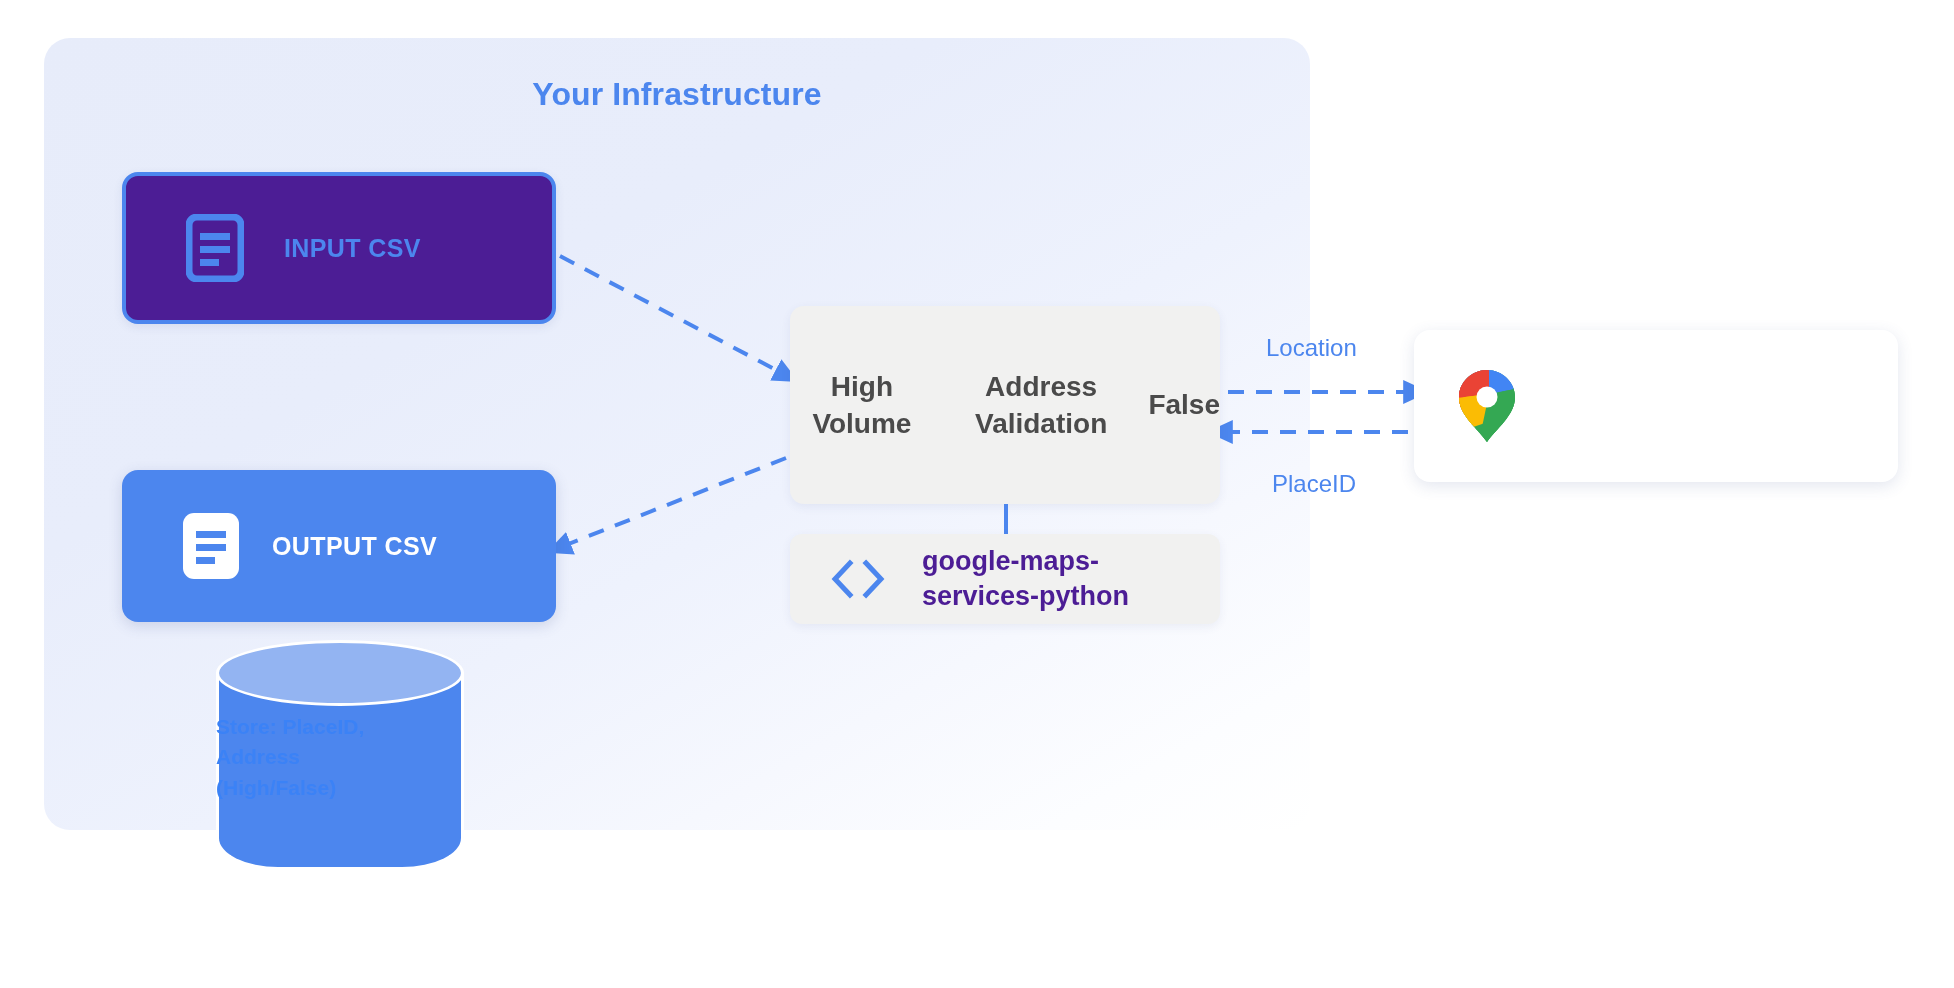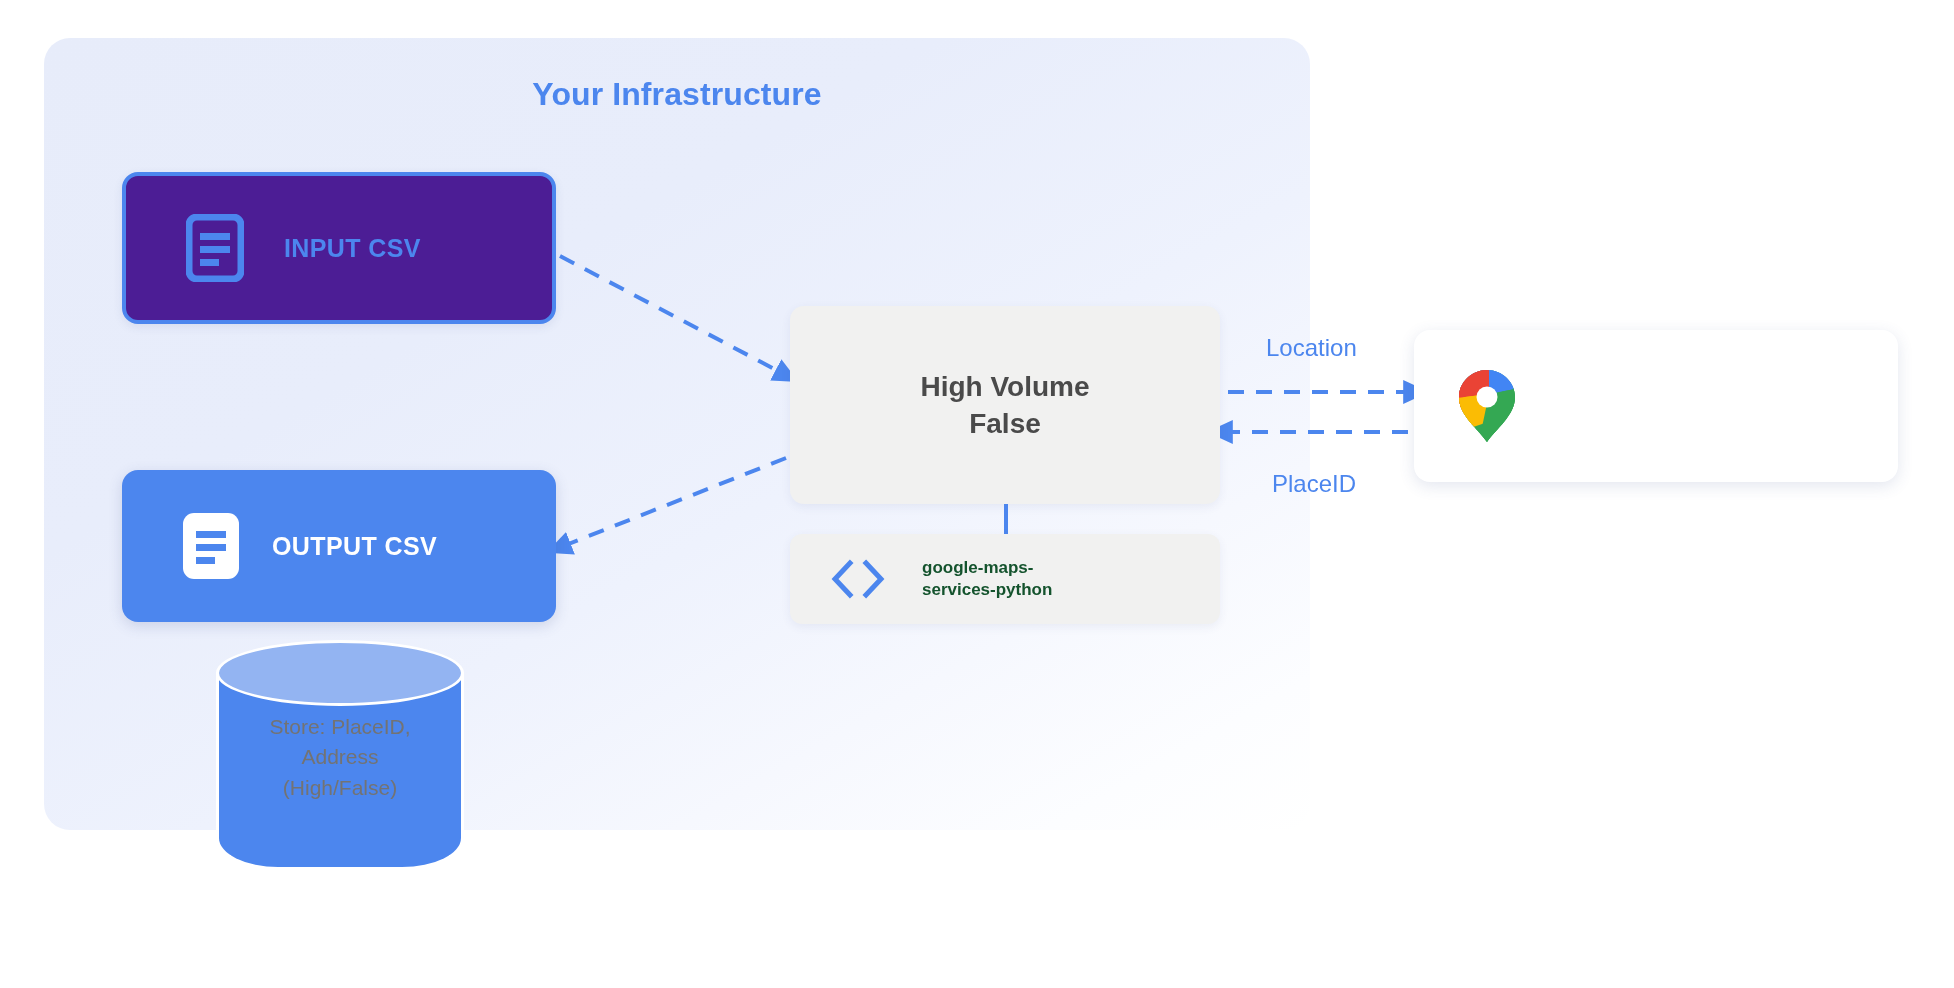--- a/index.html
+++ b/index.html
@@ -96,21 +96,21 @@
   .doc-icon { width: 58px; height: 68px; flex: 0 0 auto; }
 
   
   .script-box {
     left: 790px;
     top: 306px;
     width: 430px;
     height: 198px;
     background: #f1f1f0;
     border-radius: 14px;
-    flex-direction: column;
+    flex-direction: row;
     justify-content: center;
     text-align: center;
     box-shadow: 0 3px 10px rgba(60,80,140,.08);
   }
   .script-box .ln {
     font-size: 28px;
     font-weight: bold;
     color: #4a4a4a;
     line-height: 1.33;
   }
@@ -132,23 +132,23 @@
     width: 430px;
     height: 90px;
     background: #f1f1f0;
     border-radius: 12px;
     padding-left: 40px;
     gap: 36px;
     box-shadow: 0 3px 10px rgba(60,80,140,.08);
   }
   .code-icon { width: 56px; height: 44px; flex: 0 0 auto; }
   .lib-box .lbl {
-    font-size: 17px;
-    font-weight: bold;
-    color: #14532d;
+    font-size: 27px;
+    font-weight: bold;
+    color: #4c1d95;
     line-height: 1.3;
     text-align: left;
   }
 
   
   .api-box {
     left: 1414px;
     top: 330px;
     width: 484px;
     height: 152px;
@@ -199,24 +199,23 @@
     width: 248px; height: 66px;
     background: #93b4f2;
     border-radius: 50%;
     border: 3px solid #fff;
     box-sizing: border-box;
   }
   .cyl-label {
     position: absolute;
     left: 0; top: 72px;
     width: 248px;
-    text-align: center;
-    color: #737373;
+    color: #3b82f6;
     font-size: 21px;
-    font-weight: normal;
+    font-weight: bold;
     line-height: 1.45;
     z-index: 3;
   }
 
   
   .arrow-label {
     position: absolute;
     font-size: 24px;
     color: #4c86ee;
     white-space: nowrap;
@@ -274,20 +273,21 @@
       <rect x="1" y="1" width="56" height="66" rx="11" ry="11" fill="#ffffff"></rect>
       <rect x="14" y="19" width="30" height="7" fill="#4c86ee"></rect>
       <rect x="14" y="32" width="30" height="7" fill="#4c86ee"></rect>
       <rect x="14" y="45" width="19" height="7" fill="#4c86ee"></rect>
     </svg>
     <span class="lbl">OUTPUT CSV</span>
   </div>
 
   <div class="node script-box">
     <div class="ln">High Volume</div>
+    <div class="ln">Address Validation</div>
     <div class="ln">False</div>
   </div>
 
   <div class="connector"></div>
 
   <div class="node lib-box">
     <svg class="code-icon" viewBox="0 0 56 44" xmlns="http://www.w3.org/2000/svg">
       <polyline points="20,6 5,22 20,38" fill="none" stroke="#4c86ee" stroke-width="5" stroke-linecap="square" stroke-linejoin="miter"></polyline>
       <polyline points="36,6 51,22 36,38" fill="none" stroke="#4c86ee" stroke-width="5" stroke-linecap="square" stroke-linejoin="miter"></polyline>
     </svg>

